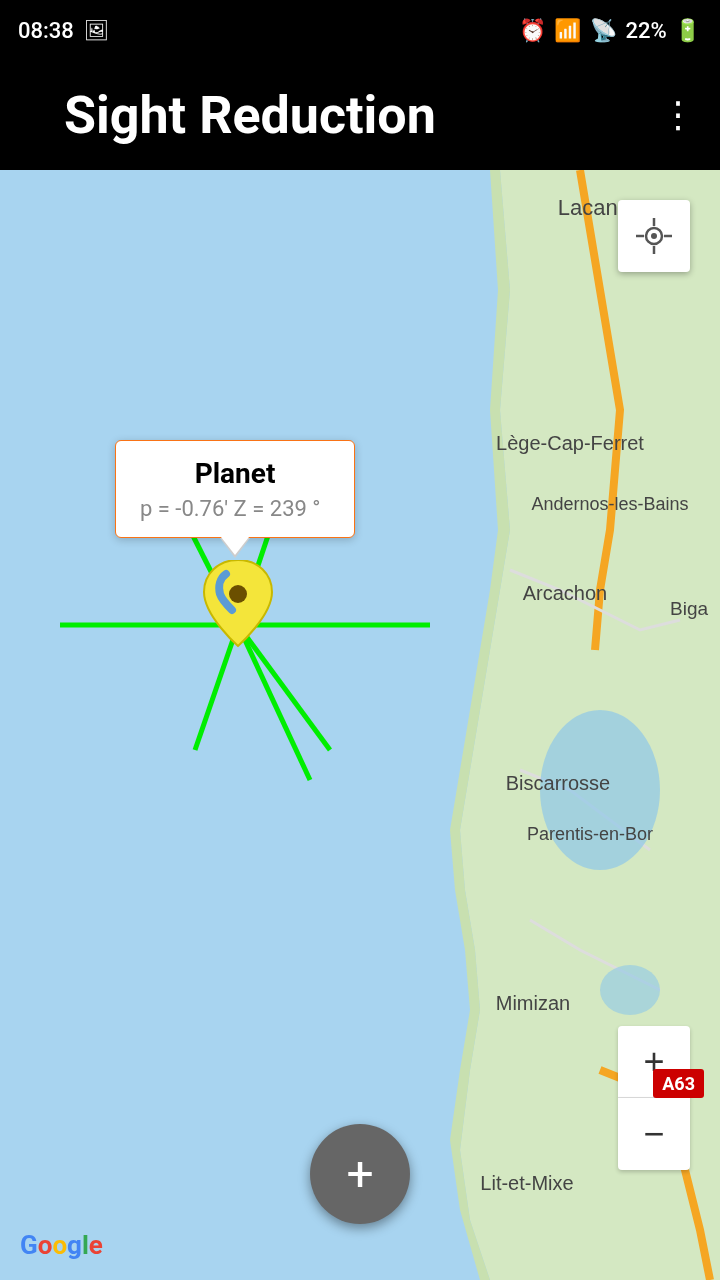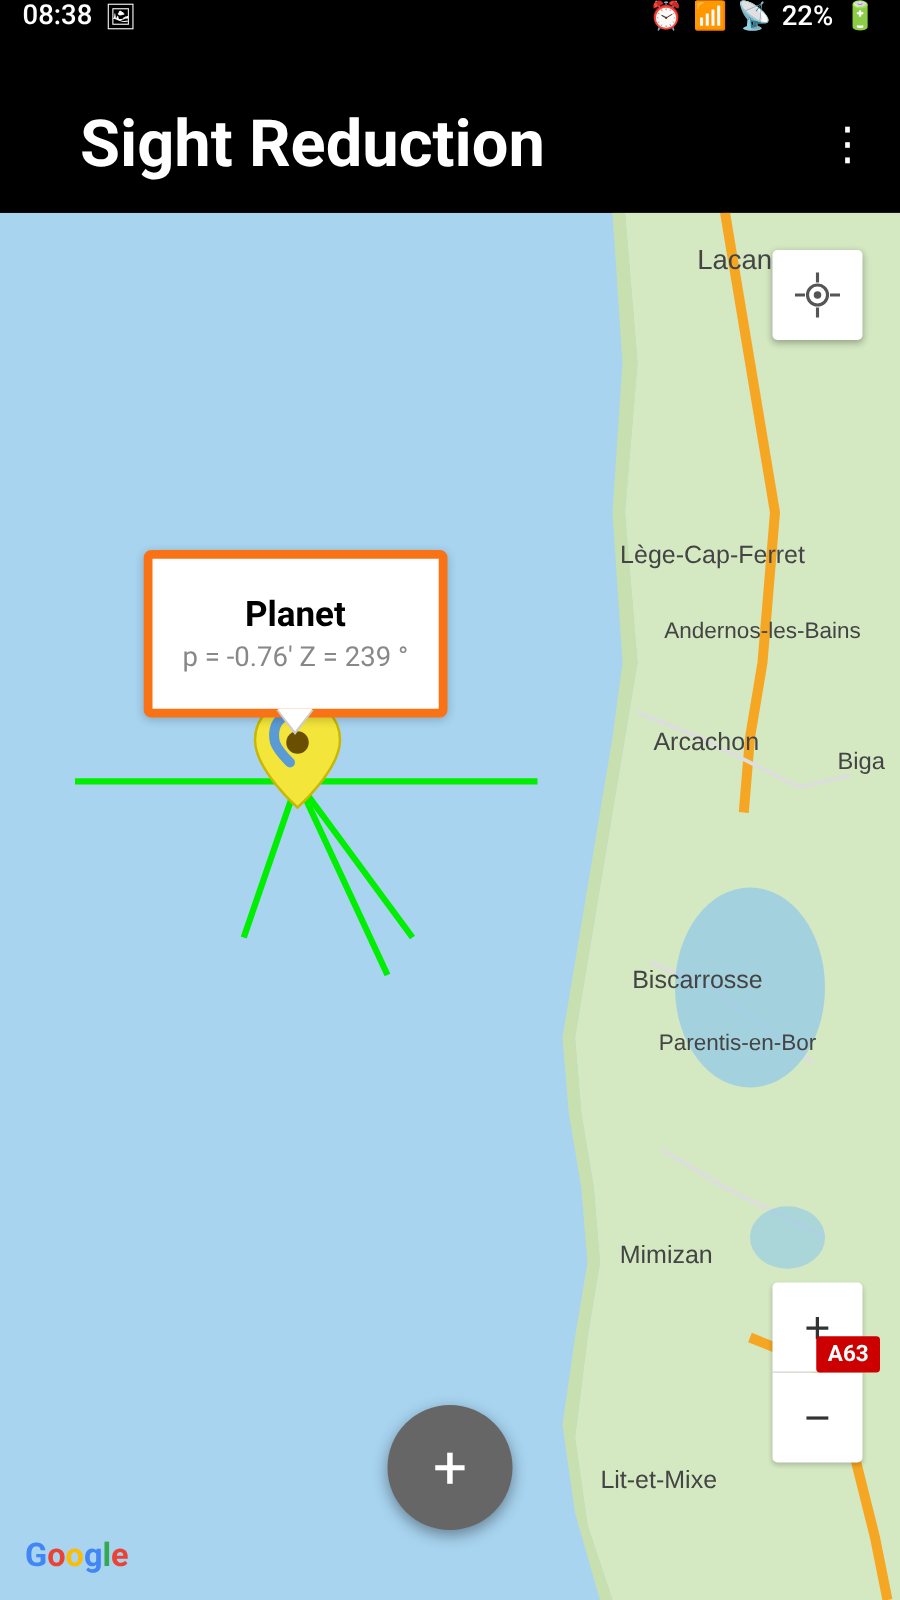--- a/index.html
+++ b/index.html
@@ -3,21 +3,21 @@
   <meta charset="utf-8">
   <meta name="viewport" content="width=720px">
   <style>
     * { margin: 0; padding: 0; box-sizing: border-box; }
     body { width: 720px; height: 1280px; overflow: hidden; font-family: 'Roboto', Arial, sans-serif; background: #000; }
 
     
     #status-bar {
       width: 720px; height: 60px;
       background: #000;
-      display: flex; align-items: flex-start; justify-content: space-between;
+      display: flex; align-items: center; justify-content: space-between;
       padding: 0 18px;
       color: #fff;
       font-size: 22px;
       font-weight: 500;
       position: relative; z-index: 100;
     }
     #status-left { display: flex; align-items: center; gap: 10px; }
     #status-right { display: flex; align-items: center; gap: 8px; }
 
     
@@ -75,23 +75,23 @@
       display: flex; align-items: center; justify-content: center;
       cursor: pointer;
       z-index: 10;
     }
 
     
     #tooltip {
       position: absolute;
       top: 270px; left: 115px;
       background: #fff;
-      border: 7px solid #f97316;
+      border: 1px solid #f97316;
       border-radius: 6px;
-      padding: 28px 24px;
+      padding: 16px 24px;
       box-shadow: 0 2px 8px rgba(0,0,0,0.2);
       z-index: 20;
       min-width: 240px;
     }
     #tooltip::after {
       content: '';
       position: absolute;
       bottom: -18px; left: 50%; transform: translateX(-50%);
       border-width: 18px 14px 0;
       border-style: solid;

